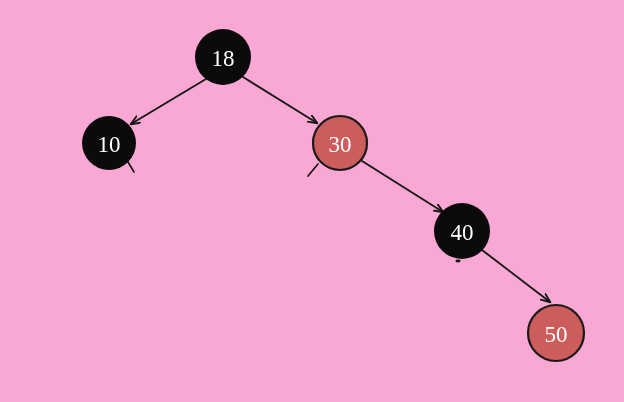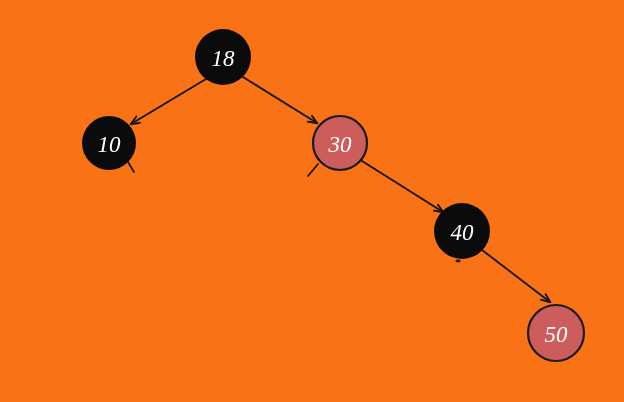--- a/index.html
+++ b/index.html
@@ -8,23 +8,22 @@
     padding: 0;
     background: #ffffff;
   }
   body {
     font-family: "Liberation Serif", serif;
   }
   #canvas-root {
     position: relative;
     width: 624px;
     height: 402px;
-    background: #f97316;
+    background: #f9a8d4;
     overflow: hidden;
-    font-style: italic;
   }
   #tree-svg {
     position: absolute;
     left: 0;
     top: 0;
     width: 624px;
     height: 402px;
     display: block;
   }
   .node-label {

